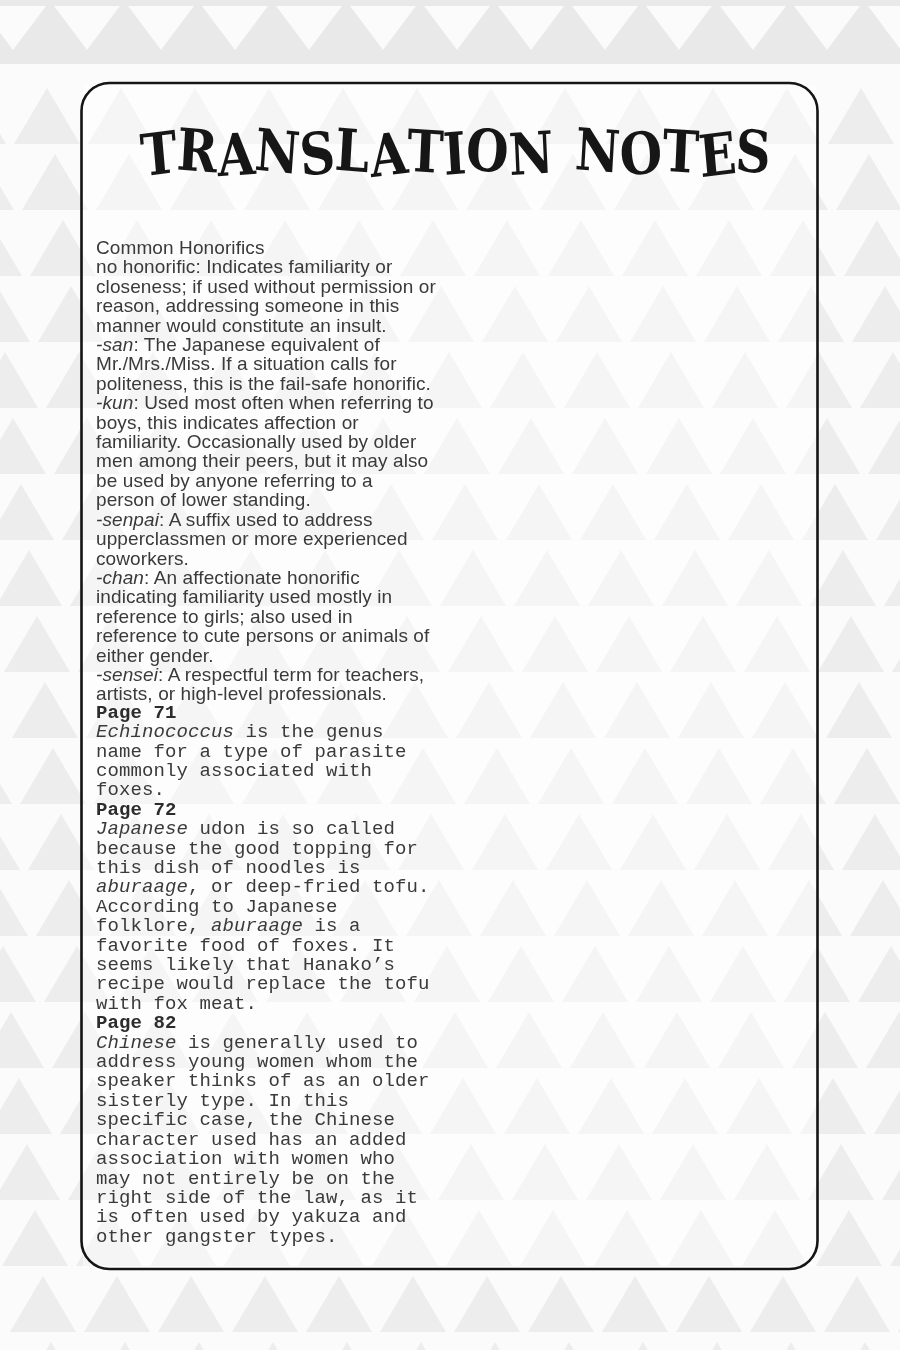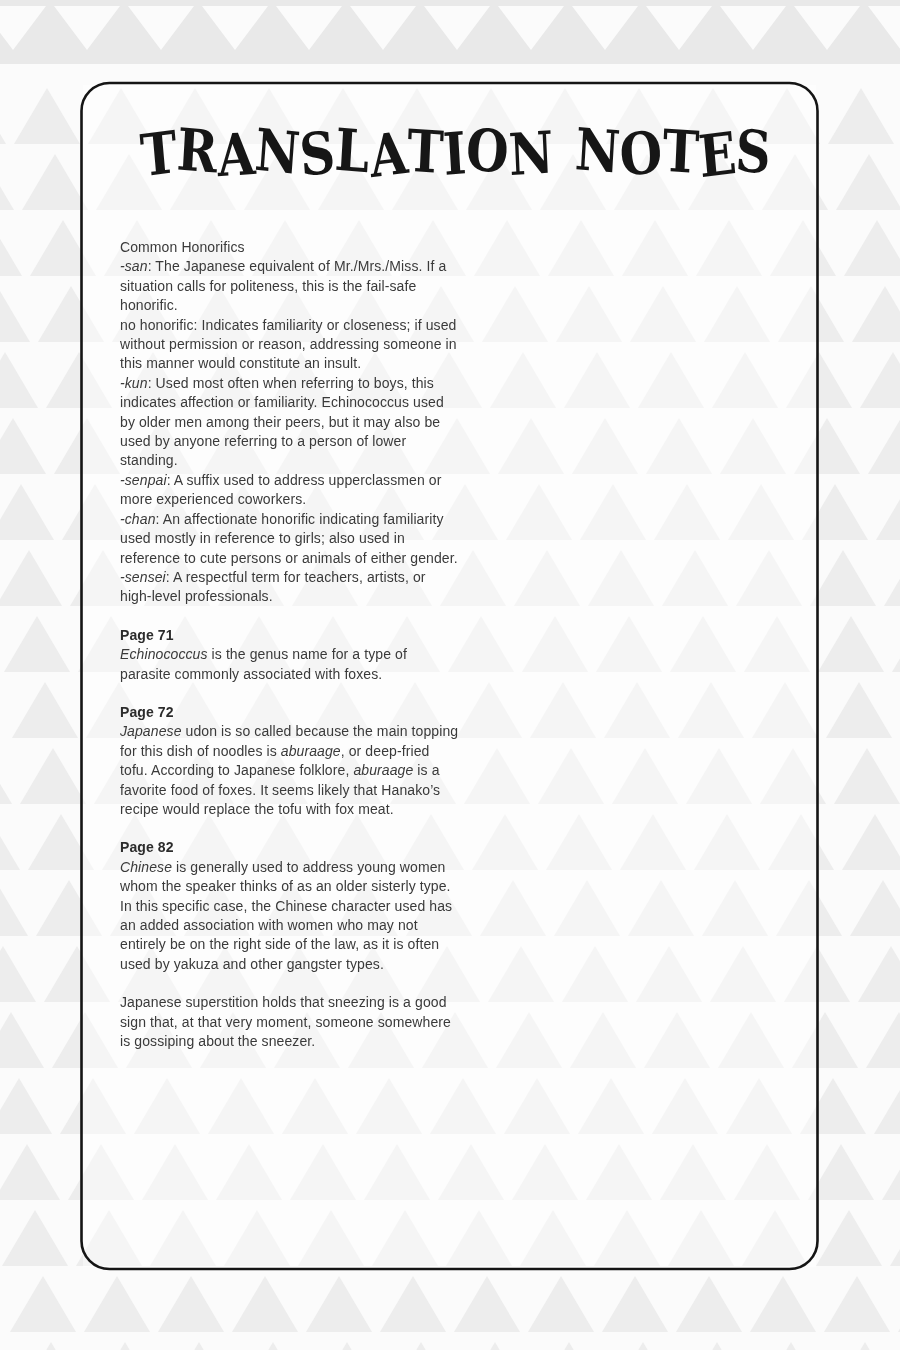--- a/index.html
+++ b/index.html
@@ -22,27 +22,27 @@
     line-height:62px;
     color:#161616;
     white-space:nowrap;
     transform:scaleX(0.84);
     transform-origin:50% 50%;
   }
   .title .ch{display:inline-block;}
   .title .sp{display:inline-block;width:0.45em;}
   .notes{
     position:absolute;
-    left:120px;top:238px;width:340px;
-    font-size:14px;
+    left:96px;top:238px;width:340px;
+    font-size:19px;
     line-height:19.4px;
     letter-spacing:0.1px;
     color:#3a3a3a;
   }
-  .section + .section{margin-top:19px;}
+  .section + .section{font-family:Liberation Mono, monospace;}
   .sec-heading{font-weight:400;color:#3a3a3a;}
   .sec-heading.bold{font-weight:700;color:#2c2c2c;}
   .para{margin:0;padding:0;}
   .it{font-style:italic;}
 </style>
 </head>
 <body>
 
 <div class="page">
 
@@ -323,38 +323,37 @@
       <polygon points="868,6 934,6 901,50" fill="#fbfbfb"></polygon>
       <rect x="83" y="85" width="733" height="1182" fill="rgba(255,255,255,0.45)"></rect>
       <path d="M 109.5 83 H 789.5 A 28 28 0 0 1 817.5 111 V 1241 A 28 28 0 0 1 789.5 1269 H 109.5 A 28 28 0 0 1 81.5 1241 V 111 A 28 28 0 0 1 109.5 83 Z" fill="none" stroke="#151515" stroke-width="2.6"></path>
     </svg>
 
   <div class="content">
     <div class="title"><span class="ch" style="transform: rotate(-6deg) translateY(1px);">T</span><span class="ch" style="transform: rotate(4deg) translateY(-2px);">R</span><span class="ch" style="transform: rotate(-3deg) translateY(2px);">A</span><span class="ch" style="transform: rotate(5deg) translateY(-1px);">N</span><span class="ch" style="transform: rotate(-5deg) translateY(1px);">S</span><span class="ch" style="transform: rotate(4deg) translateY(-2px);">L</span><span class="ch" style="transform: rotate(-6deg) translateY(2px);">A</span><span class="ch" style="transform: rotate(3deg) translateY(-1px);">T</span><span class="ch" style="transform: rotate(-4deg) translateY(1px);">I</span><span class="ch" style="transform: rotate(5deg) translateY(-2px);">O</span><span class="ch" style="transform: rotate(-3deg) translateY(1px);">N</span><span class="sp"></span><span class="ch" style="transform: rotate(4deg) translateY(-2px);">N</span><span class="ch" style="transform: rotate(-5deg) translateY(1px);">O</span><span class="ch" style="transform: rotate(3deg) translateY(-1px);">T</span><span class="ch" style="transform: rotate(-6deg) translateY(2px);">E</span><span class="ch" style="transform: rotate(4deg) translateY(-1px);">S</span></div>
     <div class="notes">
         <div class="section">
           <div class="sec-heading">Common Honorifics</div>
+          <p class="para"><span>no honorific: Indicates familiarity or closeness; if used without permission or reason, addressing someone in this manner would constitute an insult.</span></p>
           <p class="para"><span class="it">-san</span><span>: The Japanese equivalent of Mr./Mrs./Miss. If a situation calls for politeness, this is the fail-safe honorific.</span></p>
-          <p class="para"><span>no honorific: Indicates familiarity or closeness; if used without permission or reason, addressing someone in this manner would constitute an insult.</span></p>
-          <p class="para"><span class="it">-kun</span><span>: Used most often when referring to boys, this indicates affection or familiarity. Echinococcus used by older men among their peers, but it may also be used by anyone referring to a person of lower standing.</span></p>
+          <p class="para"><span class="it">-kun</span><span>: Used most often when referring to boys, this indicates affection or familiarity. Occasionally used by older men among their peers, but it may also be used by anyone referring to a person of lower standing.</span></p>
           <p class="para"><span class="it">-senpai</span><span>: A suffix used to address upperclassmen or more experienced coworkers.</span></p>
           <p class="para"><span class="it">-chan</span><span>: An affectionate honorific indicating familiarity used mostly in reference to girls; also used in reference to cute persons or animals of either gender.</span></p>
           <p class="para"><span class="it">-sensei</span><span>: A respectful term for teachers, artists, or high-level professionals.</span></p>
         </div>
         <div class="section">
           <div class="sec-heading bold">Page 71</div>
           <p class="para"><span class="it">Echinococcus</span><span> is the genus name for a type of parasite commonly associated with foxes.</span></p>
         </div>
         <div class="section">
           <div class="sec-heading bold">Page 72</div>
-          <p class="para"><span class="it">Japanese</span><span> udon is so called because the main topping for this dish of noodles is </span><span class="it">aburaage</span><span>, or deep-fried tofu. According to Japanese folklore, </span><span class="it">aburaage</span><span> is a favorite food of foxes. It seems likely that Hanako’s recipe would replace the tofu with fox meat.</span></p>
+          <p class="para"><span class="it">Japanese</span><span> udon is so called because the good topping for this dish of noodles is </span><span class="it">aburaage</span><span>, or deep-fried tofu. According to Japanese folklore, </span><span class="it">aburaage</span><span> is a favorite food of foxes. It seems likely that Hanako’s recipe would replace the tofu with fox meat.</span></p>
         </div>
         <div class="section">
           <div class="sec-heading bold">Page 82</div>
           <p class="para"><span class="it">Chinese</span><span> is generally used to address young women whom the speaker thinks of as an older sisterly type. In this specific case, the Chinese character used has an added association with women who may not entirely be on the right side of the law, as it is often used by yakuza and other gangster types.</span></p>
         </div>
         <div class="section">
-          <p class="para"><span>Japanese superstition holds that sneezing is a good sign that, at that very moment, someone somewhere is gossiping about the sneezer.</span></p>
         </div>
       </div>
   </div>
 
 </div>
 
 </body></html>

